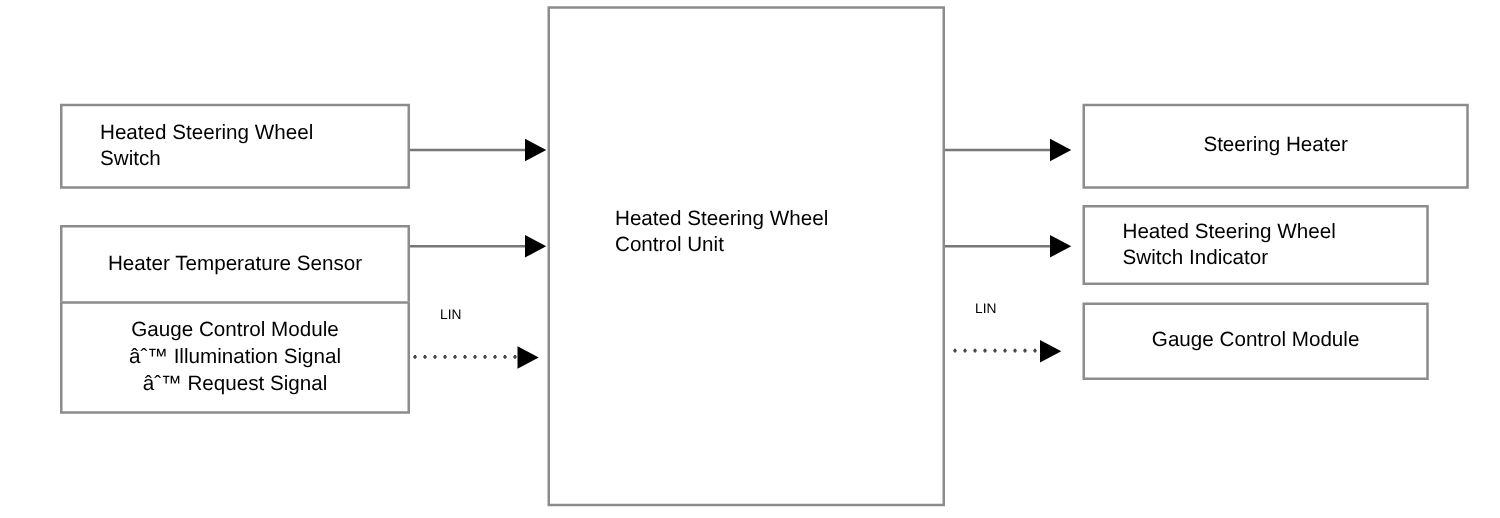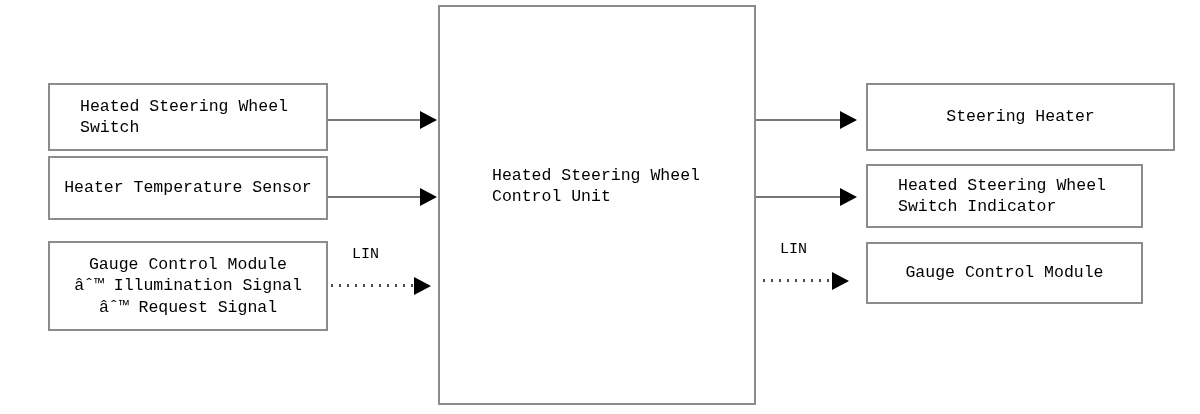--- a/index.html
+++ b/index.html
@@ -5,21 +5,21 @@
   html, body {
     margin: 0;
     padding: 0;
     background: #ffffff;
   }
   #canvas {
     position: relative;
     width: 1200px;
     height: 414px;
     background: #ffffff;
-    font-family: Liberation Mono, monospace;
+    font-family: Liberation Sans, sans-serif;
     overflow: hidden;
   }
 
   
   .blk {
     position: absolute;
     box-sizing: border-box;
     background: #ffffff;
     border: 2px solid #8c8c8c;
     display: flex;
@@ -52,34 +52,34 @@
     width: 0;
     height: 0;
     border-top: 9px solid transparent;
     border-bottom: 9px solid transparent;
     border-left: 17px solid #000000;
   }
 
   
   .bus-label {
     position: absolute;
-    font-size: 15px;
+    font-size: 11px;
     color: #000000;
     white-space: nowrap;
   }
 </style>
 </head>
 <body>
 
 <div id="canvas">
 
   <div class="blk left-text" style="left:48px; top:83px; width:280px; height:68px;">Heated Steering Wheel
 Switch</div>
 
-  <div class="blk center-text" style="left:48px; top:156px; width:280px; height:64px;">Heater Temperature Sensor</div>
+  <div class="blk center-text" style="left:48px; top:180px; width:280px; height:64px;">Heater Temperature Sensor</div>
 
   <div class="blk center-text" style="left:48px; top:241px; width:280px; height:90px;">Gauge Control Module
 âˆ™ Illumination Signal
 âˆ™ Request Signal</div>
 
   <div class="blk left-text" style="left:438px; top:5px; width:318px; height:400px; padding-left:52px; justify-content:flex-start; padding-top:158px;">Heated Steering Wheel
 Control Unit</div>
 
   <div class="blk center-text" style="left:866px; top:83px; width:309px; height:68px;">Steering Heater</div>
 

